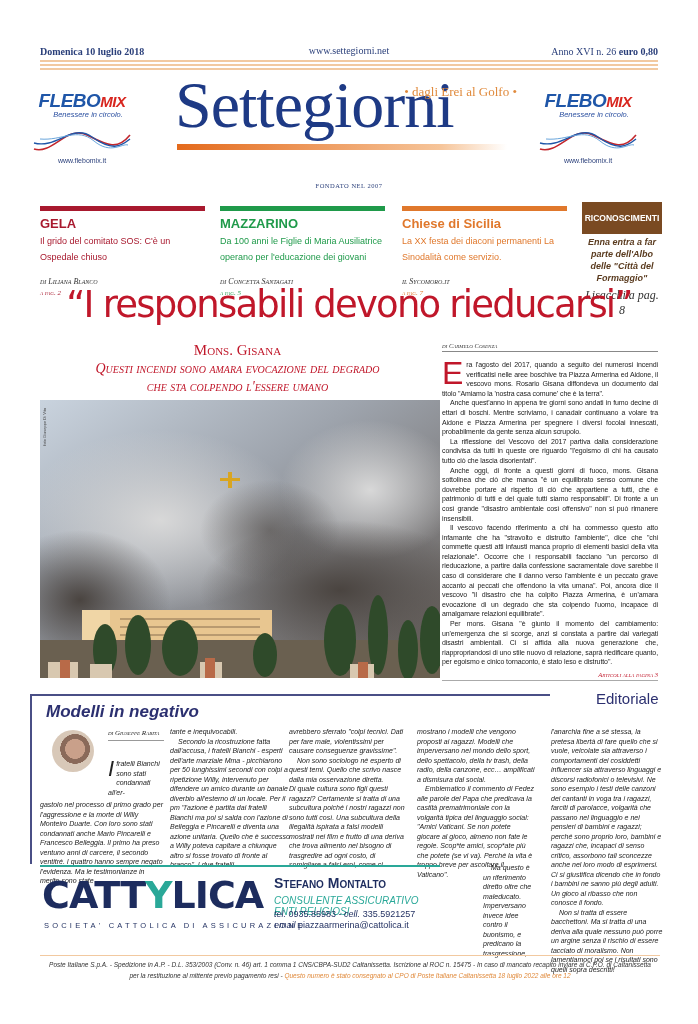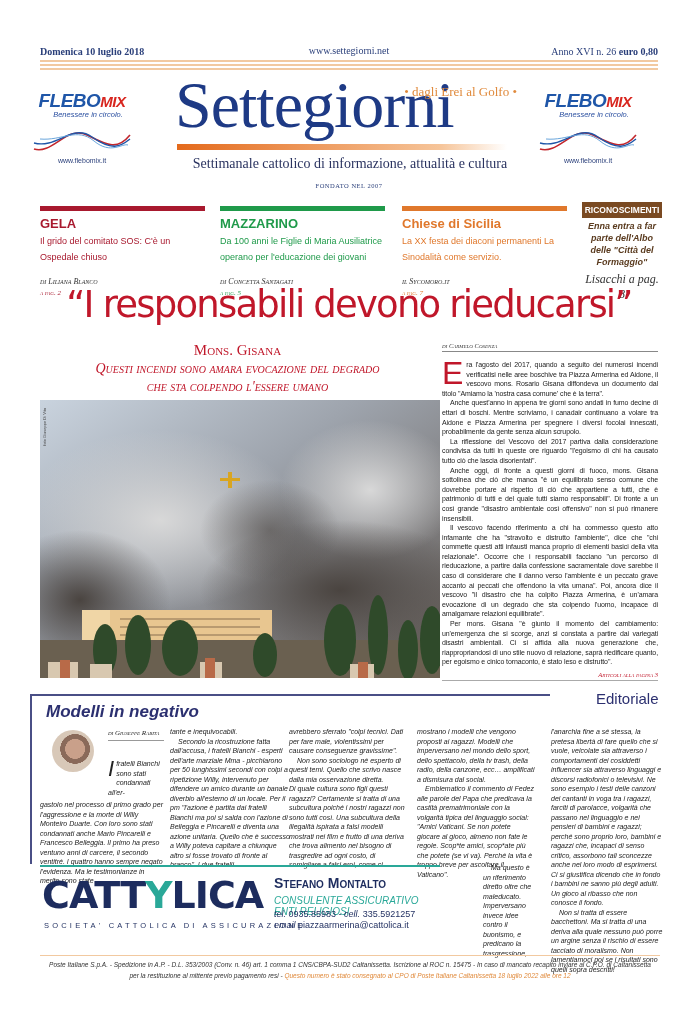--- a/index.html
+++ b/index.html
@@ -23,21 +23,21 @@
 .mh-bar{position:absolute;left:2px;top:66px;width:330px;height:6px;background:linear-gradient(90deg,#e46a1c,#f6c59a 80%,#fff)}
 .mh-tag{position:absolute;left:0;top:78px;width:350px;text-align:center;font-family:"Liberation Serif",serif;font-size:14px;color:#2a3360}
 .fondato{left:0;top:182px;width:698px;text-align:center;font-family:"Liberation Serif",serif;font-size:6.5px;color:#2a3f7a;letter-spacing:0.5px}
 .teaser{top:206px;width:165px}
 .teaser .bar{height:5px}
 .teaser h3{font-family:"Liberation Sans",sans-serif;font-size:13px;font-weight:bold;margin-top:5px}
 .teaser p{font-size:9px;line-height:16px;margin-top:2px}
 .teaser .by{font-family:"Liberation Serif",serif;font-style:italic;font-size:8px;color:#333;margin-top:12px;font-variant:small-caps}
 .teaser .pg{font-family:"Liberation Serif",serif;font-style:italic;font-size:7px;margin-top:3px;font-variant:small-caps}
 .ricon{left:582px;top:202px;width:80px;text-align:center}
-.ricon .lbl{background:#7a4a22;color:#fff;font-size:8.5px;font-weight:bold;padding:3px 0}
+.ricon .lbl{background:#7a4a22;color:#fff;font-size:8.5px;font-weight:bold;padding:11px 0}
 .ricon .txt{font-size:9px;font-style:italic;font-weight:bold;color:#5a3b1f;line-height:12px;margin-top:2px}
 .ricon .pg{font-family:"Liberation Serif",serif;font-style:italic;font-size:12px;color:#333;margin-top:4px}
 .headline{left:0;top:283px;width:698px;text-align:center;font-family:"DejaVu Sans",sans-serif;font-size:37px;color:#c0172a;letter-spacing:-1.8px;font-weight:normal}
 .mons{left:40px;top:342px;width:395px;text-align:center;font-family:"Liberation Serif",serif;color:#c0172a}
 .mons .n{font-size:15px;font-variant:small-caps}
 .mons .q{font-size:14px;font-style:italic;font-variant:small-caps;line-height:17px;margin-top:1px}
 .photo{left:40px;top:400px;width:400px;height:278px;overflow:hidden}
 .credit{position:absolute;left:2px;top:8px;writing-mode:vertical-rl;transform:rotate(180deg);font-size:4px;color:#444}
 .art{left:442px;top:342px;width:216px}
 .art .by{font-family:"Liberation Serif",serif;font-style:italic;font-size:6.5px;font-variant:small-caps;color:#333;border-bottom:1px solid #888;padding-bottom:2px}
@@ -100,21 +100,20 @@
     <path d="M2 22 C25 28,40 2,60 16 S88 26,98 18" stroke="#1f56a8" stroke-width="1.4" fill="none"></path>
     <path d="M8 18 C30 20,45 6,62 20 S90 22,96 24" stroke="#6aa6dc" stroke-width="1" fill="none"></path>
   </svg>
   <div class="url">www.flebomix.it</div>
 </div>
 
 <div class="abs masthead">
   <div class="mh-bar"></div>
   <div class="mh-title">Settegiorni</div>
   <div class="mh-sub">• dagli Erei al Golfo •</div>
-  <div class="mh-tag">Settimanale cattolico di informazione, attualità e cultura</div>
 </div>
 <div class="abs fondato">FONDATO NEL 2007</div>
 
 <div class="abs flebo" style="left:536px;top:80px">
   <div class="brand"><span style="color:#1f56a8;font-size:19px">FLEBO</span><span>MIX</span></div>
   <div class="tag">Benessere in circolo.</div>
   <svg width="100" height="34" viewBox="0 0 100 34">
     <path d="M2 28 C20 34,35 4,55 14 S85 30,98 14" stroke="#c2272d" stroke-width="1.6" fill="none"></path>
     <path d="M2 22 C25 28,40 2,60 16 S88 26,98 18" stroke="#1f56a8" stroke-width="1.4" fill="none"></path>
     <path d="M8 18 C30 20,45 6,62 20 S90 22,96 24" stroke="#6aa6dc" stroke-width="1" fill="none"></path>

